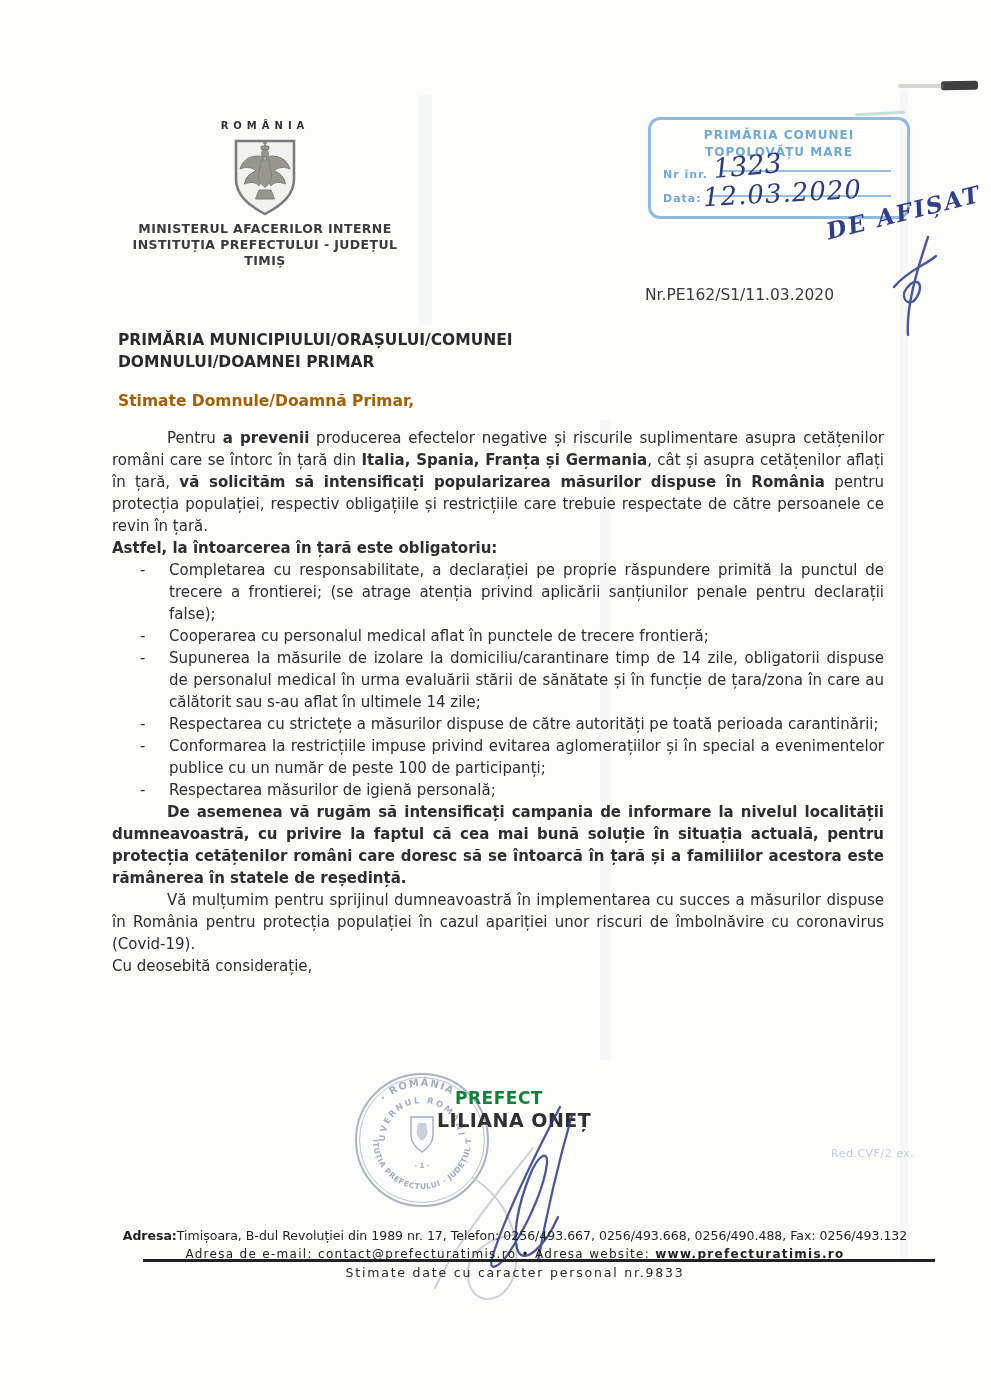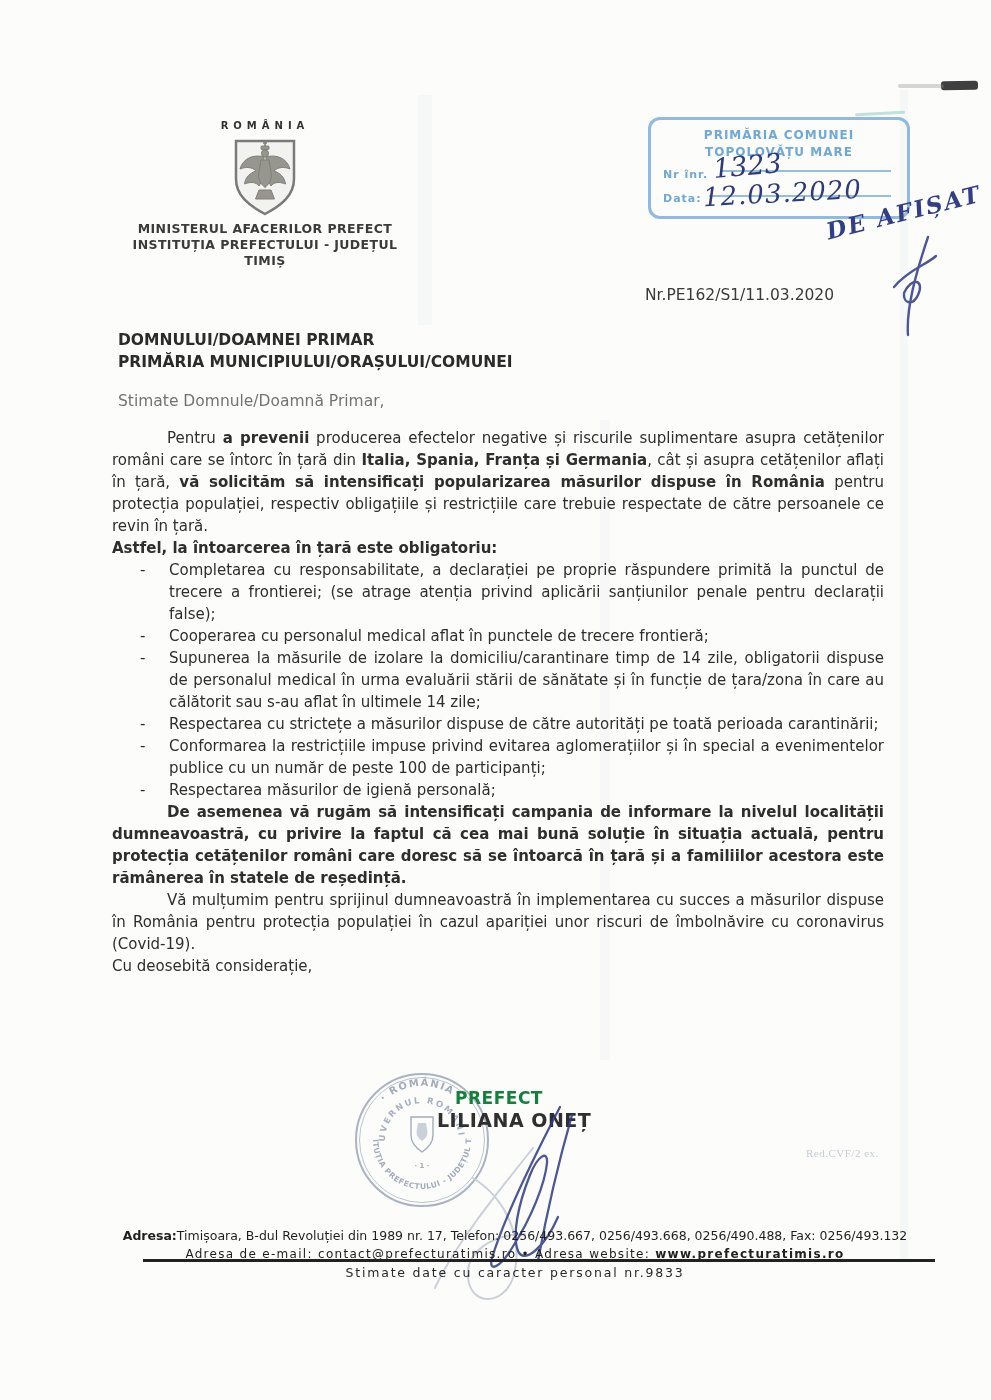--- a/index.html
+++ b/index.html
@@ -21,41 +21,41 @@
   .reg-underline{position:absolute;border-bottom:2px solid rgba(116,169,216,.75);}
   .hand{font-family:"DejaVu Serif","Liberation Serif",serif;font-style:italic;color:#2d3a7c;}
   .reg-nr-value{position:absolute;left:62px;top:30px;font-size:27px;transform:rotate(-5deg);}
   .reg-date-value{position:absolute;left:52px;top:58px;font-size:26px;transform:rotate(-3deg);letter-spacing:1px;}
 
   .hand-note{position:absolute;left:824px;top:196px;width:180px;font-family:"DejaVu Serif","Liberation Serif",serif;font-style:italic;font-weight:bold;font-size:23px;color:#323f86;transform:rotate(-14deg);letter-spacing:2px;}
 
   .ref-number{position:absolute;left:645px;top:286px;font-size:15.5px;color:#3a3a3a;}
 
   .recipient{position:absolute;left:118px;top:329px;font-size:15.5px;font-weight:bold;line-height:22px;color:#2b2b2b;}
-  .salutation{position:absolute;left:118px;top:392px;font-size:15.5px;font-weight:normal;color:#737373;}
+  .salutation{position:absolute;left:118px;top:392px;font-size:15.5px;font-weight:bold;color:#a16207;}
 
   
   .body-text{position:absolute;left:112px;top:427px;width:772px;font-size:15px;line-height:22px;text-align:justify;color:#2e2e2e;}
   .body-text p{margin:0;}
   .indent{text-indent:55px;}
   .b{font-weight:bold;}
   .list-intro{font-weight:bold;margin-left:55px;text-align:left;}
   .bullets{margin:0;padding:0;list-style:none;}
   .bullets li{position:relative;padding-left:57px;text-align:justify;}
   .dash{position:absolute;left:28px;top:0;}
   .p3{margin-top:22px;}
   .closing{margin-top:29px;margin-left:57px;text-align:left;}
 
   
   .sig-title{position:absolute;left:455px;top:1088px;font-size:17px;font-weight:bold;letter-spacing:.5px;color:#15803d;}
   .sig-name{position:absolute;left:437px;top:1109px;font-size:19px;font-weight:bold;letter-spacing:.5px;color:#2f2f2f;}
   .round-stamp{position:absolute;left:351px;top:1069px;}
   .sig-scribble{position:absolute;left:450px;top:1095px;}
   .sig-flourish{position:absolute;left:413px;top:1138px;}
-  .red-note{position:absolute;left:806px;top:1147px;font-size:11px;color:#c6ccd6;letter-spacing:.5px;font-family:Liberation Serif, serif;}
+  .red-note{position:absolute;left:831px;top:1147px;font-size:11px;color:#c6ccd6;letter-spacing:.5px;}
 
   
   .footer-rule{position:absolute;left:143px;top:1259px;width:792px;border-top:3px solid #222;}
   .footer{position:absolute;left:95px;top:1228px;width:840px;text-align:center;color:#1f1f1f;}
   .f1{font-size:12.5px;}
   .f2{font-size:12px;letter-spacing:1.3px;margin-top:4px;text-align:center;}
   .f3{font-size:12.5px;letter-spacing:1.8px;margin-top:4px;color:#2a2a2a;}
   .link{text-decoration:underline;color:#222;}
   .f2 .link.site{font-weight:bold;}
 
@@ -85,21 +85,21 @@
       <g fill="#96968f" stroke="#80807c" stroke-width="1">
         <path d="M37 9 v-5 M35 6 h4" fill="none" stroke-width="1.6"></path>
         <rect x="33" y="9" width="8" height="3.5" rx="1"></rect>
         <circle cx="37" cy="16.5" r="3.6"></circle>
         <path d="M36 20 C26 17 15 21 12 32 C18 29.5 24 30 28 34 C22 36 17.5 40 16.5 47 C23 44.5 28 45 31 49 L36 40 Z"></path>
         <path d="M38 20 C48 17 59 21 62 32 C56 29.5 50 30 46 34 C52 36 56.5 40 57.5 47 C51 44.5 46 45 43 49 L38 40 Z"></path>
         <path d="M33 23 h8 l2.5 15 c0 6 -3.5 10 -6.5 12.5 c-3 -2.5 -6.5 -6.5 -6.5 -12.5 z"></path>
         <path d="M31 53 h12 l3.5 9 h-19 z"></path>
       </g>
     </svg>
-    <div class="ministry">MINISTERUL AFACERILOR PREFECT</div>
+    <div class="ministry">MINISTERUL AFACERILOR INTERNE</div>
     <div class="ministry">INSTITUȚIA PREFECTULUI - JUDEȚUL TIMIȘ</div>
   </div>
 
   <div class="reg-stamp">
     <div class="reg-org reg-org1">PRIMĂRIA COMUNEI</div>
     <div class="reg-org">TOPOLOVĂȚU MARE</div>
     <div class="reg-row-label" style="top:48px;">Nr înr.</div>
     <div class="reg-underline" style="left:70px;top:50px;width:170px;"></div>
     <div class="reg-row-label" style="top:72px;">Data:</div>
     <div class="reg-underline" style="left:58px;top:75px;width:182px;"></div>
@@ -112,22 +112,22 @@
     <g stroke="#2e3c85" stroke-width="2.4" fill="none" opacity=".85" stroke-linecap="round">
       <path d="M52 4 C40 40 30 75 32 102"></path>
       <path d="M18 54 C32 37 50 32 60 23"></path>
       <path d="M28 60 c8 -17 21 -13 14 2 c-5 11 -15 9 -14 -2"></path>
     </g>
   </svg>
 
   <div class="ref-number">Nr.PE162/S1/11.03.2020</div>
 
   <div class="recipient">
+    <div>PRIMĂRIA MUNICIPIULUI/ORAȘULUI/COMUNEI</div>
     <div>DOMNULUI/DOAMNEI PRIMAR</div>
-    <div>PRIMĂRIA MUNICIPIULUI/ORAȘULUI/COMUNEI</div>
   </div>
 
   <div class="salutation">Stimate Domnule/Doamnă Primar,</div>
 
   <div class="body-text">
     <p class="indent"><span>Pentru </span><span class="b">a prevenii</span><span> producerea efectelor negative și riscurile suplimentare asupra cetățenilor români care se întorc în țară din </span><span class="b">Italia, Spania, Franța și Germania</span><span>, cât și asupra cetățenilor aflați în țară, </span><span class="b">vă solicităm să intensificați popularizarea măsurilor dispuse în România</span><span> pentru protecția populației, respectiv obligațiile și restricțiile care trebuie respectate de către persoanele ce revin în țară.</span></p>
     <p class="list-intro">Astfel, la întoarcerea în țară este obligatoriu:</p>
     <ul class="bullets">
       <li><span class="dash">-</span><span>Completarea cu responsabilitate, a declarației pe proprie răspundere primită la punctul de trecere a frontierei; (se atrage atenția privind aplicării sanțiunilor penale pentru declarații false);</span></li>
       <li><span class="dash">-</span><span>Cooperarea cu personalul medical aflat în punctele de trecere frontieră;</span></li>

